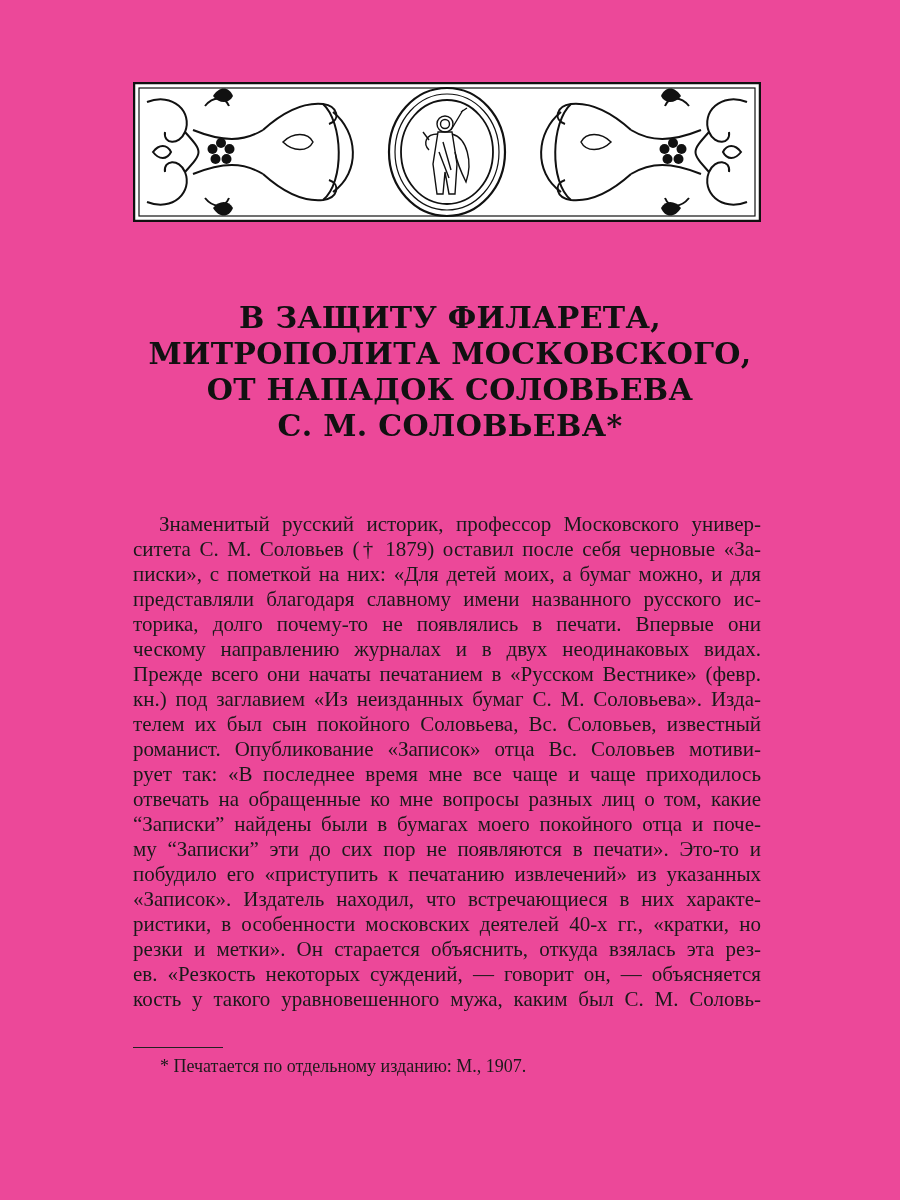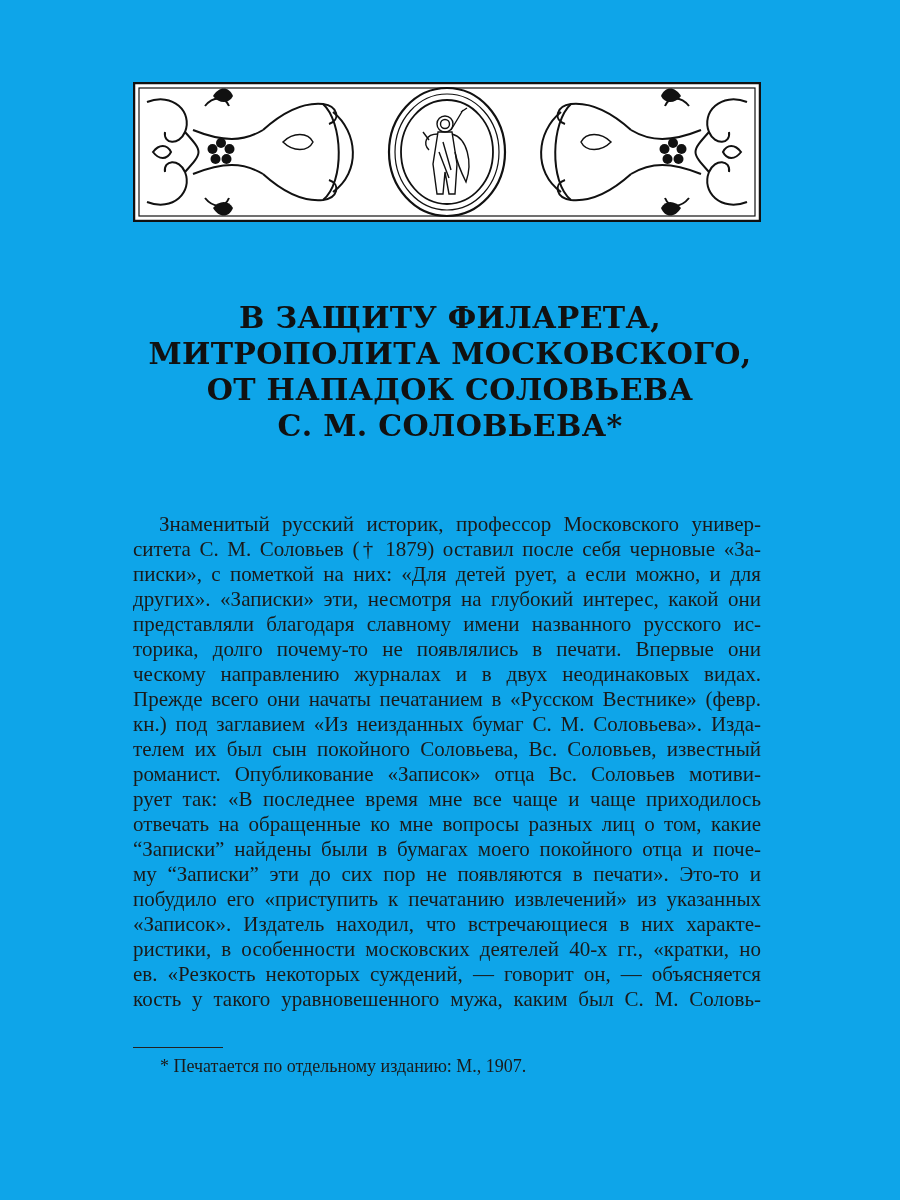--- a/index.html
+++ b/index.html
@@ -1,17 +1,17 @@
 <!DOCTYPE html>
 <html><head>
   <meta charset="utf-8">
   <style>
     html, body { margin: 0; padding: 0; background: #ffffff; }
     body { width: 900px; height: 1200px; position: relative; overflow: hidden; color: #1a1a1a; }
-    .page { position: absolute; left: 0; top: 0; width: 900px; height: 1200px; background: #0ea5e9; }
+    .page { position: absolute; left: 0; top: 0; width: 900px; height: 1200px; background: #ec4899; }
 
     
     .ornament {
       position: absolute; left: 133px; top: 82px; width: 628px; height: 140px;
       box-sizing: border-box;
     }
     .ornament svg { width: 100%; height: 100%; display: block; }
 
     
     .title {
@@ -142,36 +142,36 @@
   <h1 class="title" style="margin:0;">
     <span class="tline">В ЗАЩИТУ ФИЛАРЕТА,</span>
     <span class="tline">МИТРОПОЛИТА МОСКОВСКОГО,</span>
     <span class="tline">ОТ НАПАДОК СОЛОВЬЕВА</span>
     <span class="tline">С. М. СОЛОВЬЕВА*</span>
   </h1>
 
   <div class="body-text">
     <span class="line indent"><span class="inner">Знаменитый русский историк, профессор Московского универ-</span></span>
     <span class="line"><span class="inner">ситета С. М. Соловьев († 1879) оставил после себя черновые «За-</span></span>
-    <span class="line"><span class="inner">писки», с пометкой на них: «Для детей рует, а если можно, и для</span></span>
-    <span class="line"><span class="inner">других». «Записки» эти, несмотря на глубокий интерес, какой они</span></span>
+    <span class="line"><span class="inner">писки», с пометкой на них: «Для детей моих, а бумаг можно, и для</span></span>
     <span class="line"><span class="inner">представляли благодаря славному имени названного русского ис-</span></span>
     <span class="line"><span class="inner">торика, долго почему-то не появлялись в печати. Впервые они</span></span>
     <span class="line"><span class="inner">ческому направлению журналах и в двух неодинаковых видах.</span></span>
     <span class="line"><span class="inner">Прежде всего они начаты печатанием в «Русском Вестнике» (февр.</span></span>
     <span class="line"><span class="inner">кн.) под заглавием «Из неизданных бумаг С. М. Соловьева». Изда-</span></span>
     <span class="line"><span class="inner">телем их был сын покойного Соловьева, Вс. Соловьев, известный</span></span>
     <span class="line"><span class="inner">романист. Опубликование «Записок» отца Вс. Соловьев мотиви-</span></span>
     <span class="line"><span class="inner">рует так: «В последнее время мне все чаще и чаще приходилось</span></span>
     <span class="line"><span class="inner">отвечать на обращенные ко мне вопросы разных лиц о том, какие</span></span>
     <span class="line"><span class="inner">“Записки” найдены были в бумагах моего покойного отца и поче-</span></span>
     <span class="line"><span class="inner">му “Записки” эти до сих пор не появляются в печати». Это-то и</span></span>
     <span class="line"><span class="inner">побудило его «приступить к печатанию извлечений» из указанных</span></span>
     <span class="line"><span class="inner">«Записок». Издатель находил, что встречающиеся в них характе-</span></span>
     <span class="line"><span class="inner">ристики, в особенности московских деятелей 40-х гг., «кратки, но</span></span>
+    <span class="line"><span class="inner">резки и метки». Он старается объяснить, откуда взялась эта рез-</span></span>
     <span class="line"><span class="inner">ев. «Резкость некоторых суждений, — говорит он, — объясняется</span></span>
     <span class="line"><span class="inner">кость у такого уравновешенного мужа, каким был С. М. Соловь-</span></span>
   </div>
 
   <div class="fn-rule"></div>
   <div class="footnote">* Печатается по отдельному изданию: М., 1907.</div>
 
 </div>
 
 </body></html>

